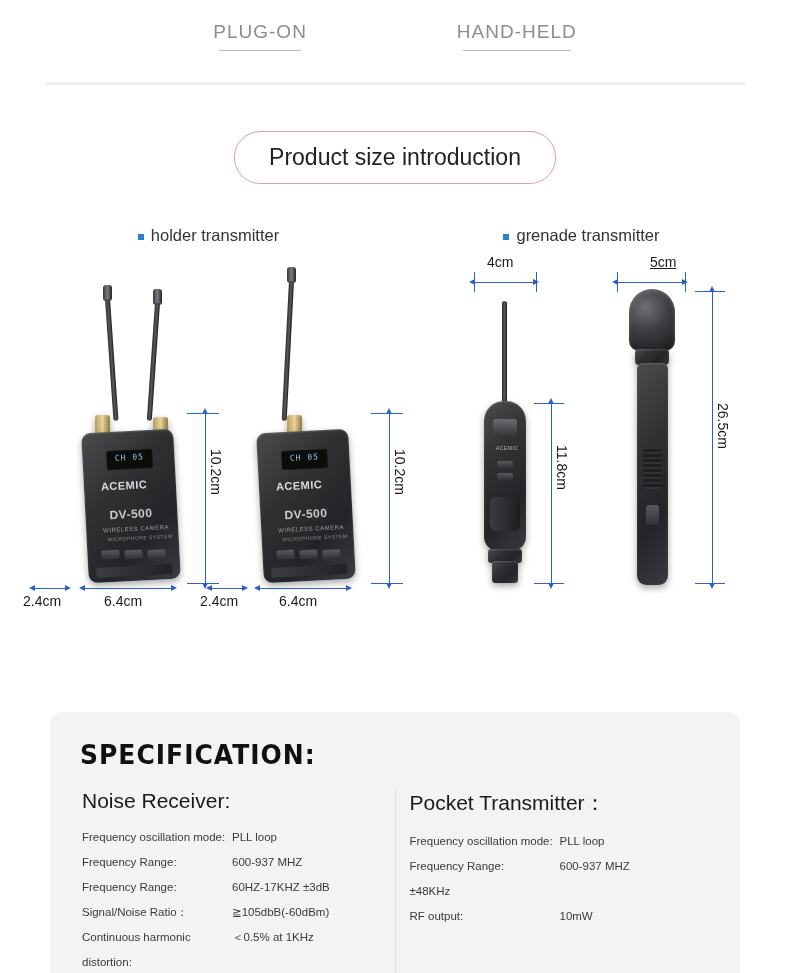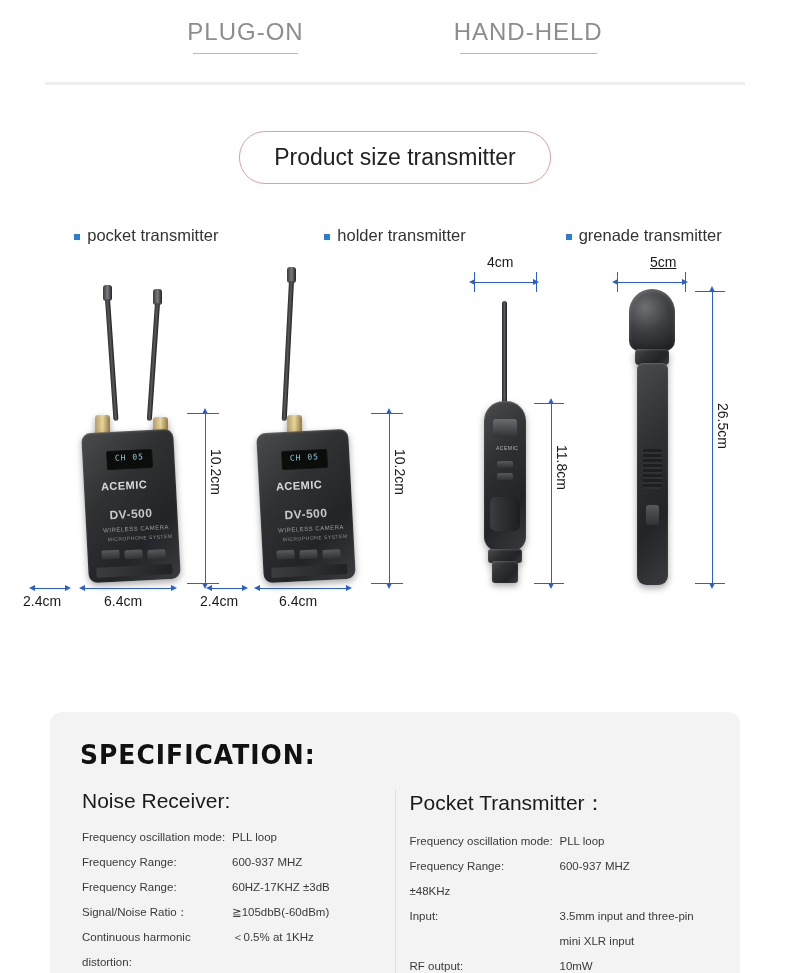--- a/index.html
+++ b/index.html
@@ -20,21 +20,21 @@
   .top-tabs {
     height: 68px;
     display: flex;
     align-items: center;
     justify-content: center;
     gap: 150px;
     padding-top: 6px;
     box-sizing: border-box;
   }
   .tab {
-    font-size: 24px;
+    font-size: 19px;
     color: #8d8d8d;
     letter-spacing: 1px;
     font-weight: 300;
     text-align: center;
     position: relative;
     padding-bottom: 10px;
   }
   .tab.underlined::after {
     content: "";
     position: absolute;
@@ -243,28 +243,24 @@
 </head>
 <body>
 
 <div class="top-tabs">
   <div class="tab underlined">PLUG-ON</div>
   <div class="tab underlined">HAND-HELD</div>
 </div>
 <div class="top-rule"></div>
 
 <div class="title-wrap">
-  <div class="title-pill">Product size transmitter</div>
+  <div class="title-pill">Product size introduction</div>
 </div>
 
 <div class="labels-row">
-  <div class="label-cell">
-    <span class="bullet"></span>
-    <span>pocket transmitter</span>
-  </div>
   <div class="label-cell">
     <span class="bullet"></span>
     <span>holder transmitter</span>
   </div>
   <div class="label-cell">
     <span class="bullet"></span>
     <span>grenade transmitter</span>
   </div>
 </div>
 
@@ -446,24 +442,20 @@
         <div class="spec-val">PLL loop</div>
       </div>
       <div class="spec-row">
         <div class="spec-key">Frequency Range:</div>
         <div class="spec-val">600-937 MHZ</div>
       </div>
       <div class="spec-row">
         <div class="spec-val">±48KHz</div>
       </div>
       <div class="spec-row">
-        <div class="spec-key">Input:</div>
-        <div class="spec-val">3.5mm input and three-pin mini XLR input</div>
-      </div>
-      <div class="spec-row">
         <div class="spec-key">RF output:</div>
         <div class="spec-val">10mW</div>
       </div>
 
     </div>
 
   </div>
 </div>
 
 </body></html>

